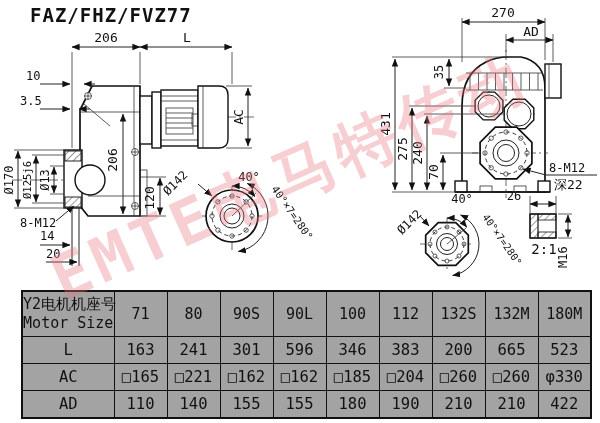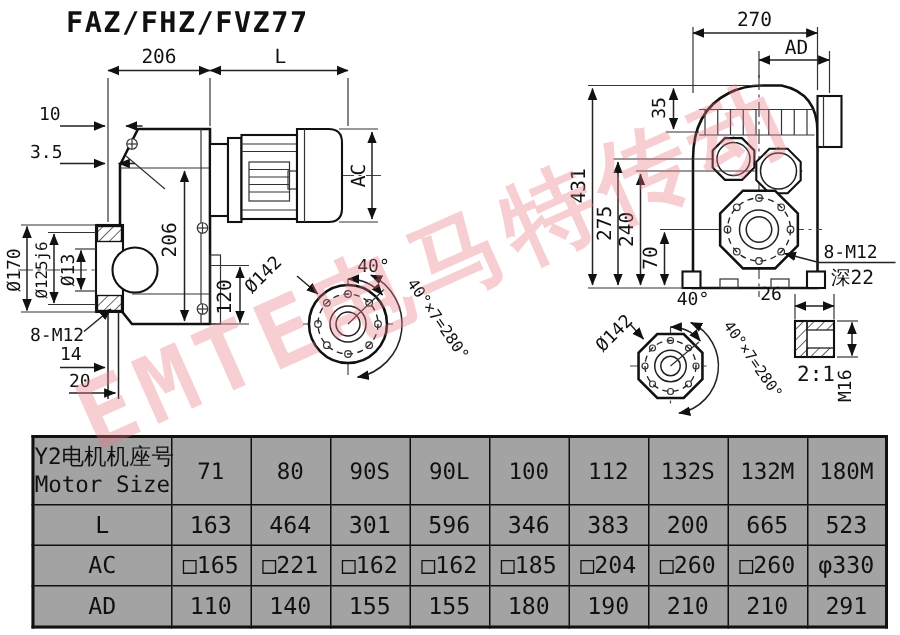--- a/index.html
+++ b/index.html
@@ -1,18 +1,18 @@
 <!DOCTYPE html>
 <html><head>
 <meta charset="utf-8">
 <style>
   html,body{margin:0;padding:0;background:#fff;}
   .page{position:relative;width:600px;height:423px;background:#fff;overflow:hidden;
         font-family:"DejaVu Sans Mono","DejaVu Sans",monospace;color:#111;}
-  .title{position:absolute;left:44px;top:4px;font-size:19px;letter-spacing:1px;
+  .title{position:absolute;left:30px;top:4px;font-size:19px;letter-spacing:1px;
          font-weight:bold;color:#111;white-space:nowrap;}
   .drawing{position:absolute;left:0;top:0;}
   svg text{font-family:"DejaVu Sans Mono","DejaVu Sans",monospace;fill:#111;}
   .t13{font-size:13px;} .t12{font-size:12px;} .t11{font-size:10.5px;} .t10{font-size:10px;}
   .ln{stroke:#222;stroke-width:1;fill:none;}
   .thin{stroke:#333;stroke-width:.8;fill:none;}
   .out{stroke:#111;stroke-width:1.7;fill:#fff;}
   .out2{stroke:#111;stroke-width:1.4;fill:#fff;}
   .cl{stroke:#444;stroke-width:.8;fill:none;stroke-dasharray:10 3 2 3;}
   .dash{stroke:#222;stroke-width:.9;fill:none;stroke-dasharray:4 3;}
@@ -325,21 +325,21 @@
         <th>90L</th>
         <th>100</th>
         <th>112</th>
         <th>132S</th>
         <th>132M</th>
         <th>180M</th>
       </tr>
       <tr class="row">
         <th>L</th>
         <td>163</td>
-        <td>464</td>
+        <td>241</td>
         <td>301</td>
         <td>596</td>
         <td>346</td>
         <td>383</td>
         <td>200</td>
         <td>665</td>
         <td>523</td>
       </tr>
       <tr class="row">
         <th>AC</th>
@@ -356,19 +356,19 @@
       <tr class="row">
         <th>AD</th>
         <td>110</td>
         <td>140</td>
         <td>155</td>
         <td>155</td>
         <td>180</td>
         <td>190</td>
         <td>210</td>
         <td>210</td>
-        <td>291</td>
+        <td>422</td>
       </tr>
     </tbody>
   </table>
 
   <div class="wm">EMTE电马特传动</div>
 </div>
 
 </body></html>

